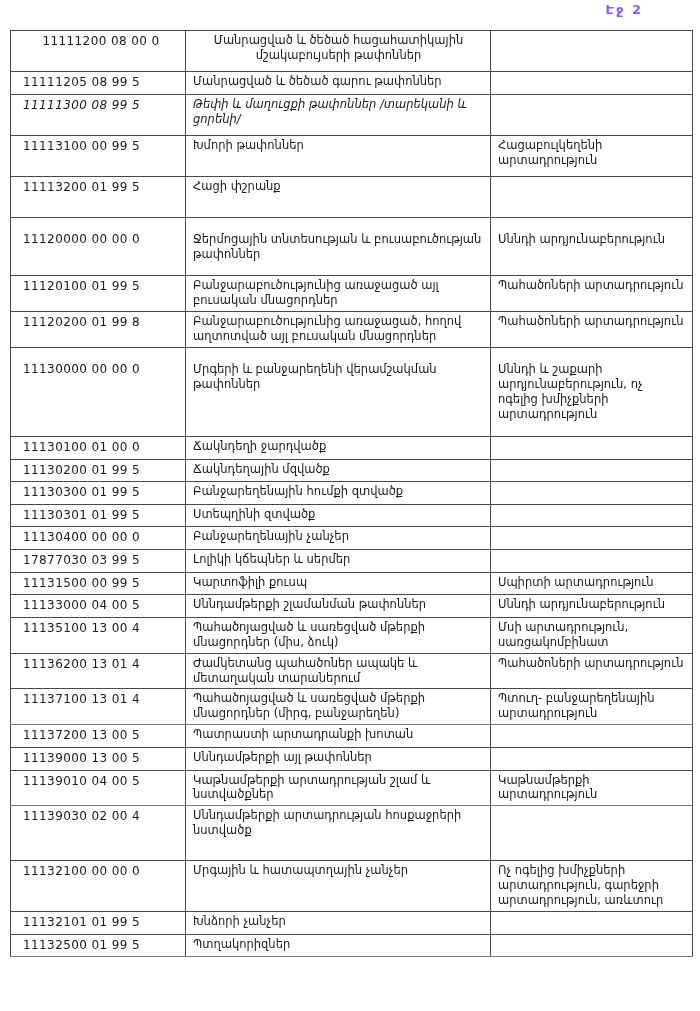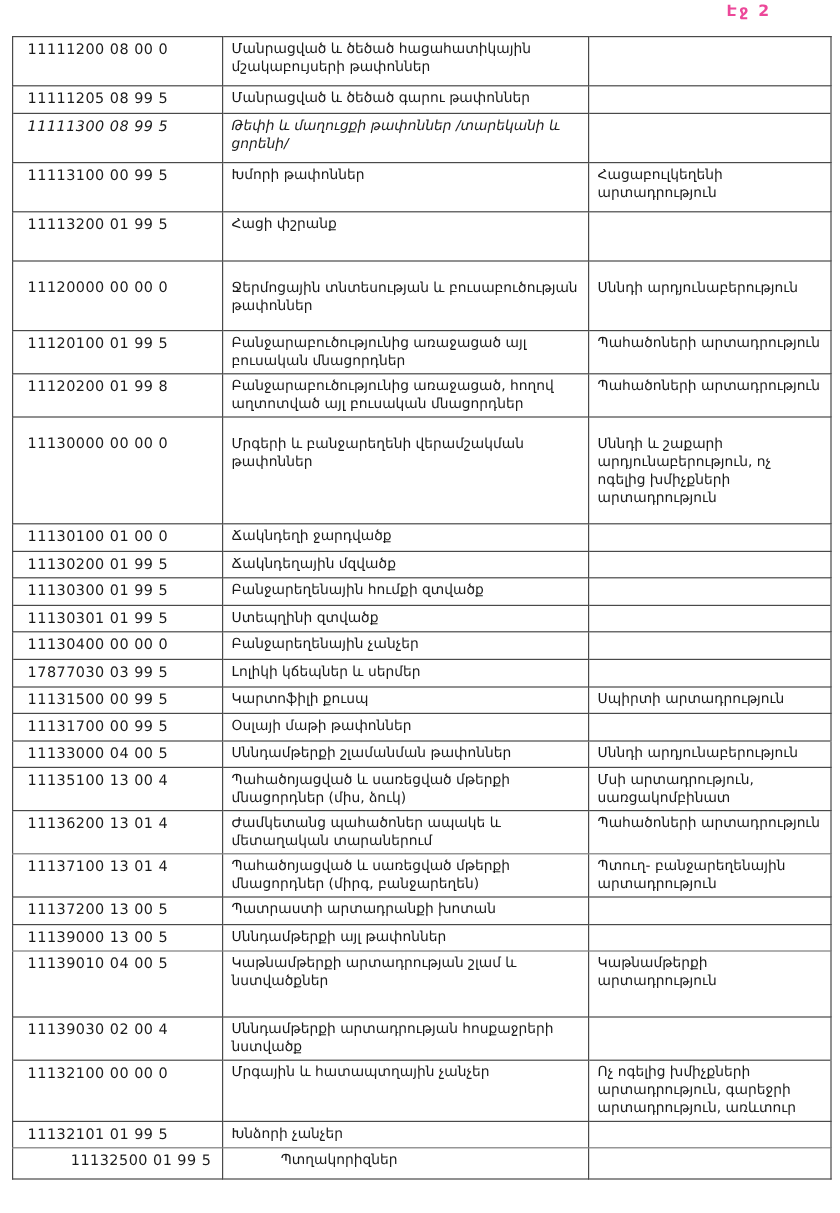--- a/index.html
+++ b/index.html
@@ -15,21 +15,21 @@
     color: #1b1b1b;
     -webkit-font-smoothing: antialiased;
   }
   .page-label {
     position: absolute;
     top: 2px;
     right: 57px;
     font-size: 13px;
     font-weight: bold;
     letter-spacing: 2px;
-    color: #ec4899;
+    color: #8b5cf6;
   }
   table.waste-table {
     position: absolute;
     top: 30px;
     left: 10px;
     width: 682px;
     border-collapse: collapse;
     table-layout: fixed;
   }
   .waste-table col.c-code { width: 175px; }
@@ -70,21 +70,21 @@
   .waste-table tr.group td {
     padding-top: 14px;
     padding-bottom: 14px;
   }
   .waste-table tr.group td.code { font-size: 12px; }
   
   .waste-table tr:nth-child(24) td { padding-bottom: 22px; }
   .waste-table tr:nth-child(28) td { padding-bottom: 6px; padding-left: 48px; }
   .waste-table tr:nth-child(4) td,
   .waste-table tr:nth-child(5) td { height: 34px; }
-  .waste-table tr:nth-child(1) td { height: 34px; }
+  .waste-table tr:nth-child(1) td { height: 34px; text-align: center; }
   .waste-table tr:nth-child(3) td { height: 34px; font-style: italic; }
 </style>
 </head>
 <body>
 
 <div class="page-label">Էջ 2</div>
 
 <table class="waste-table">
   <colgroup>
     <col class="c-code">
@@ -166,25 +166,20 @@
     <td class="code">17877030 03 99 5</td>
     <td class="desc">Լոլիկի կճեպներ և սերմեր</td>
     <td class="ind"></td>
   </tr>
       <tr>
     <td class="code">11131500 00 99 5</td>
     <td class="desc">Կարտոֆիլի քուսպ</td>
     <td class="ind">Սպիրտի արտադրություն</td>
   </tr>
       <tr>
-    <td class="code">11131700 00 99 5</td>
-    <td class="desc">Օսլայի մաթի թափոններ</td>
-    <td class="ind"></td>
-  </tr>
-      <tr>
     <td class="code">11133000 04 00 5</td>
     <td class="desc">Սննդամթերքի շլամանման թափոններ</td>
     <td class="ind">Սննդի արդյունաբերություն</td>
   </tr>
       <tr>
     <td class="code">11135100 13 00 4</td>
     <td class="desc">Պահածոյացված և սառեցված մթերքի մնացորդներ (միս, ձուկ)</td>
     <td class="ind">Մսի արտադրություն, սառցակոմբինատ</td>
   </tr>
       <tr>

